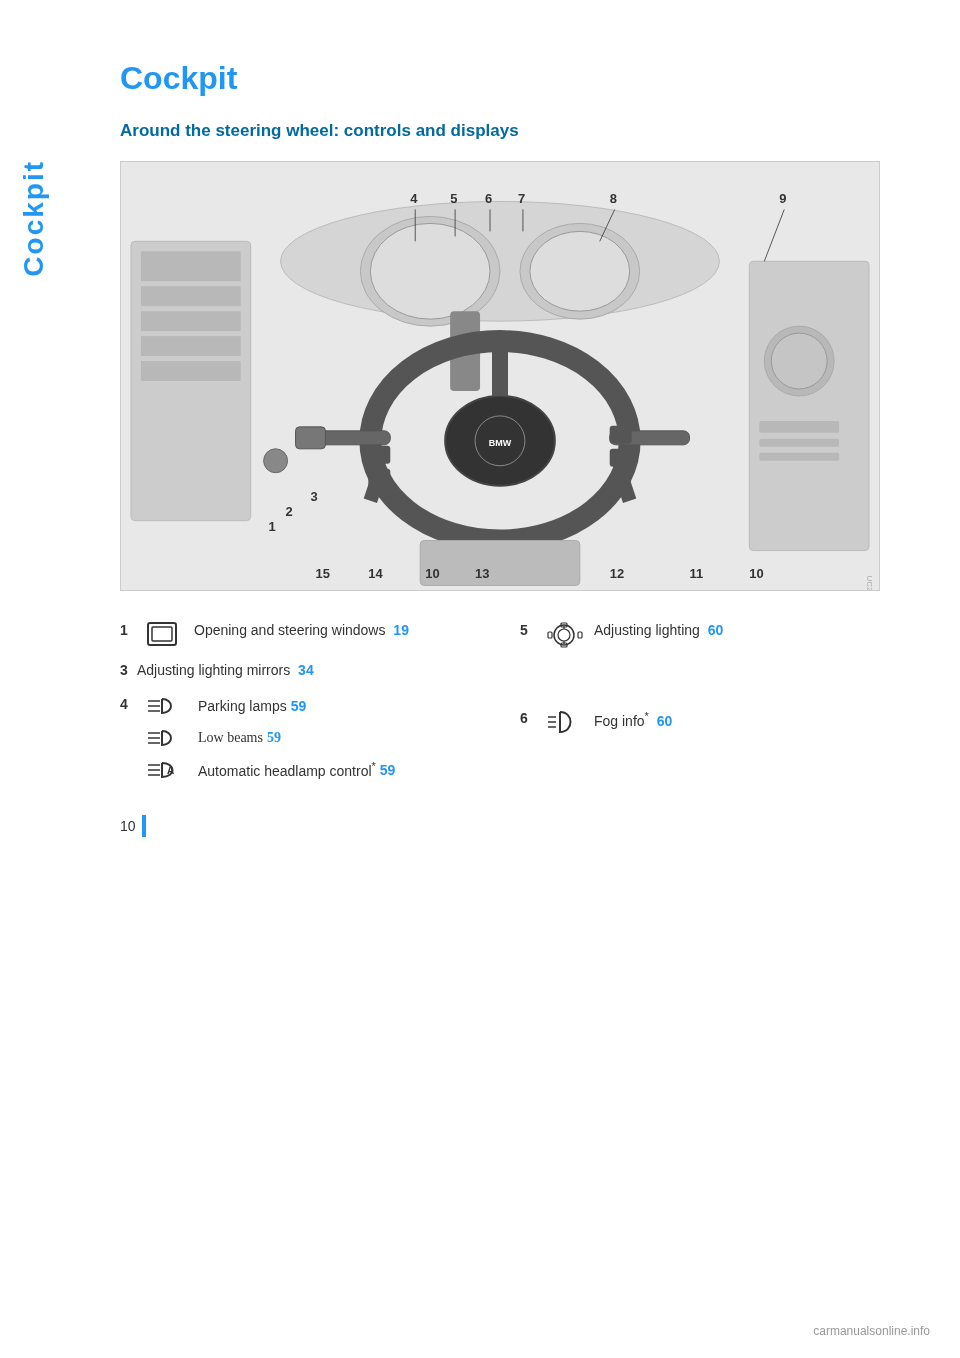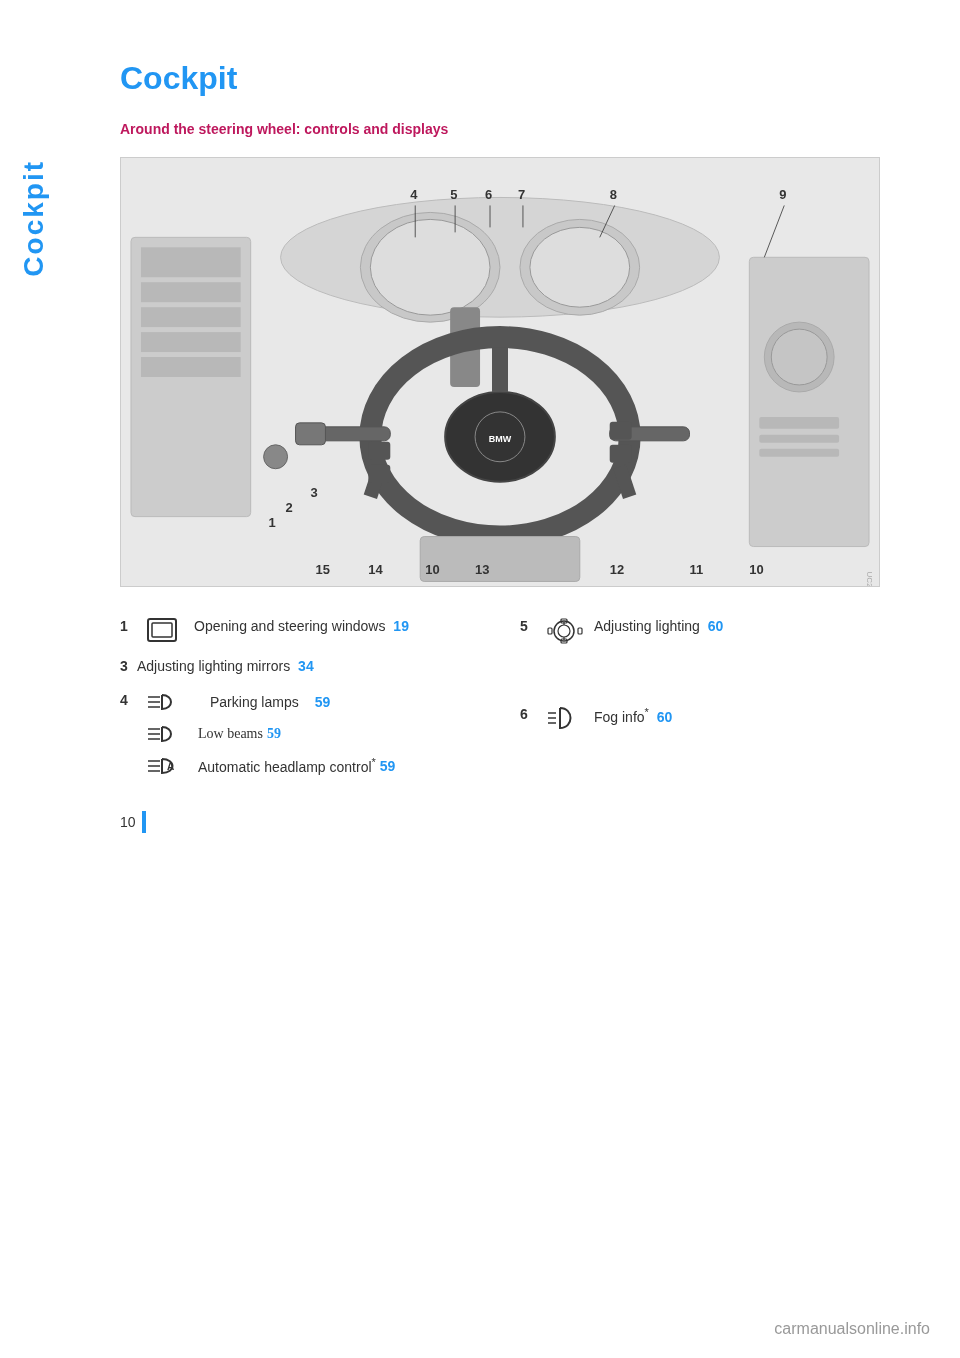--- a/index.html
+++ b/index.html
@@ -31,23 +31,23 @@
     }
 
     .page-title {
       font-size: 32px;
       font-weight: bold;
       color: #2196F3;
       margin-bottom: 24px;
     }
 
     .section-subtitle {
-      font-size: 14px;
-      font-weight: bold;
-      color: #be185d;
+      font-size: 17px;
+      font-weight: bold;
+      color: #0369a1;
       margin-bottom: 20px;
     }
 
     
     .image-container {
       width: 760px;
       height: 430px;
       border: 1px solid #ccc;
       background: #f0f0f0;
       position: relative;
@@ -161,21 +161,21 @@
       width: 4px;
       height: 22px;
       background: #2196F3;
     }
 
     
     .bottom-logo {
       position: absolute;
       bottom: 20px;
       right: 30px;
-      font-size: 16px;
+      font-size: 12px;
       color: #999;
     }
 
     .item-simple {
       margin-bottom: 14px;
       font-size: 14px;
       color: #333;
     }
 
     .item-simple .item-num {
@@ -305,21 +305,21 @@
       <div class="item-simple">
         <span class="item-num">3</span>
         <span> Adjusting lighting mirrors</span>
         <span class="item-page"> 34</span>
       </div>
 
       <div class="item-row" style="align-items:flex-start; margin-bottom:4px;">
         <span class="item-num">4</span>
         <span style="flex:1;">
 
-          <div class="sub-item" style="margin-left:0; margin-bottom:10px;gap:12px;">
+          <div class="sub-item" style="margin-left:0; margin-bottom:10px;">
             <span class="sub-icon">
 
               <svg width="44" height="22" viewBox="0 0 44 22">
                 <line x1="2" y1="6" x2="14" y2="6" stroke="#333" stroke-width="1.5"></line>
                 <line x1="2" y1="11" x2="14" y2="11" stroke="#333" stroke-width="1.5"></line>
                 <line x1="2" y1="16" x2="14" y2="16" stroke="#333" stroke-width="1.5"></line>
                 <line x1="16" y1="4" x2="16" y2="18" stroke="#333" stroke-width="2"></line>
                 <path d="M16,4 L16,18 C28,18 28,4 16,4" fill="none" stroke="#333" stroke-width="2"></path>
               </svg>
             </span>

